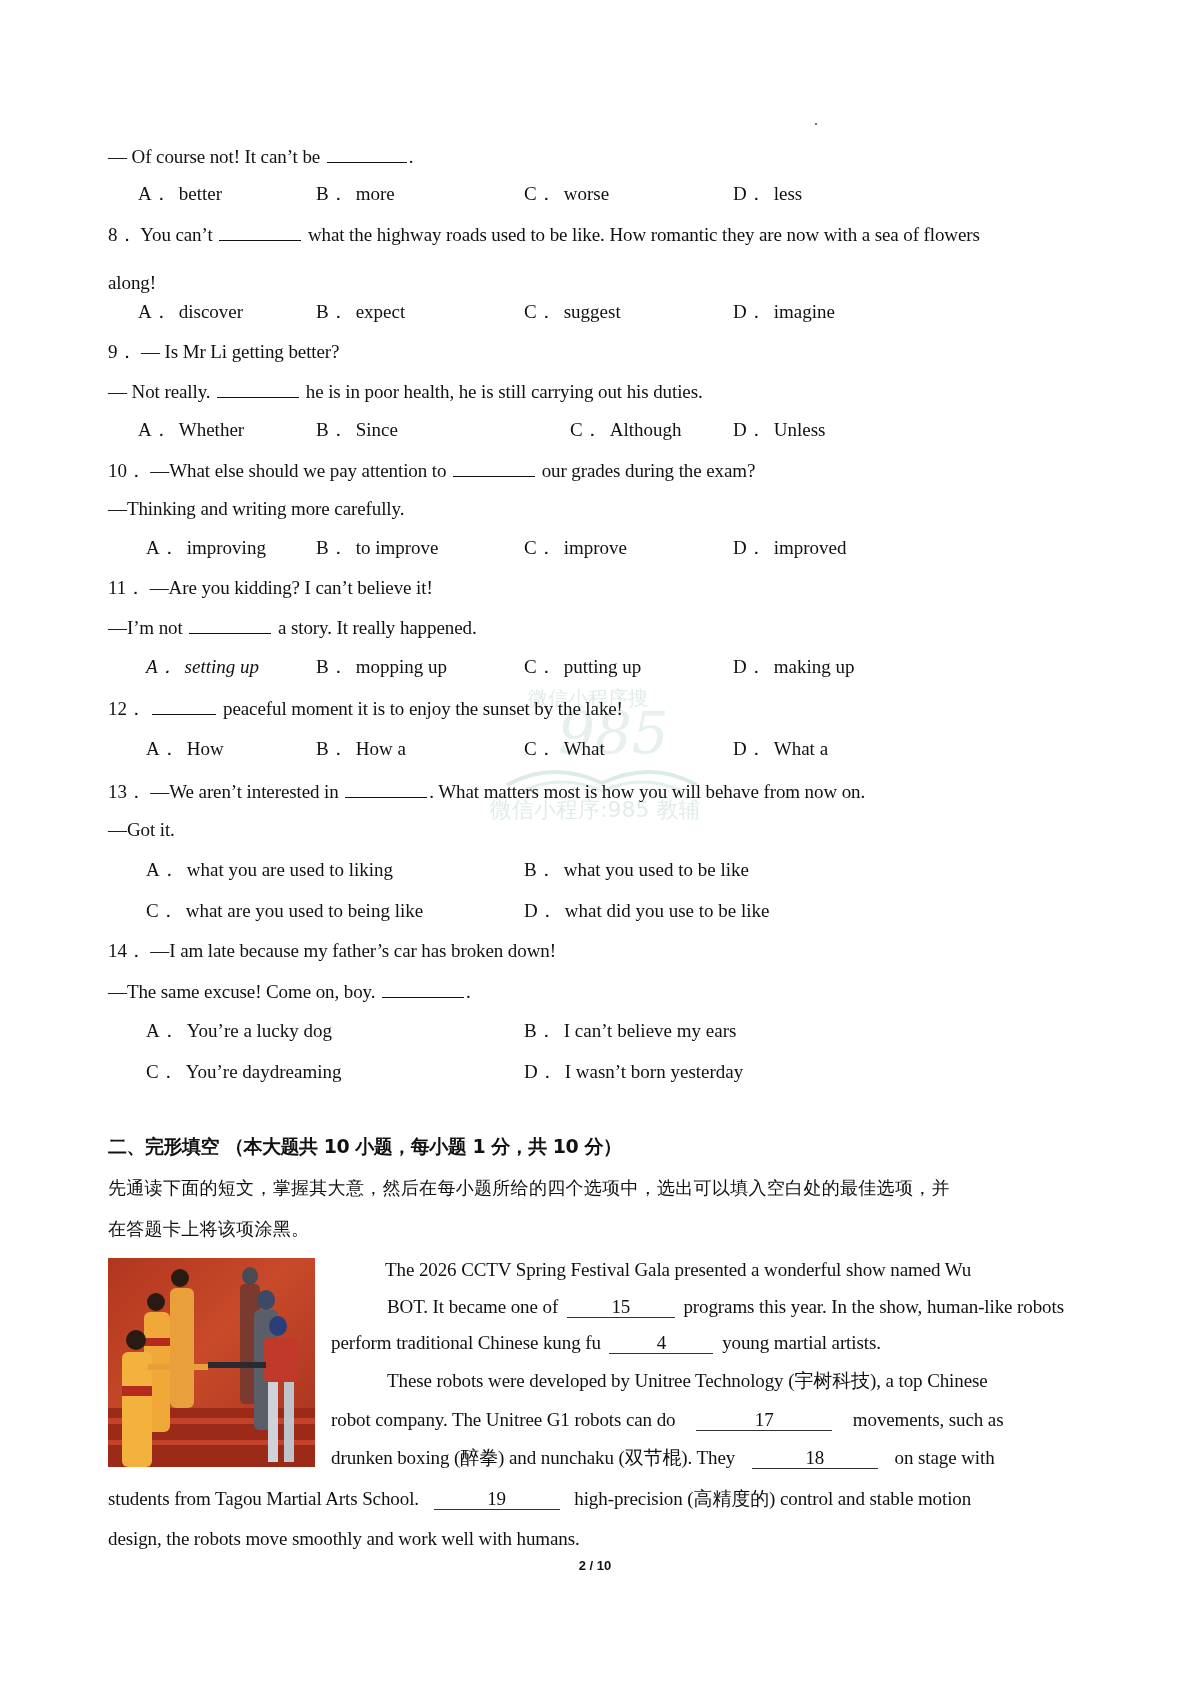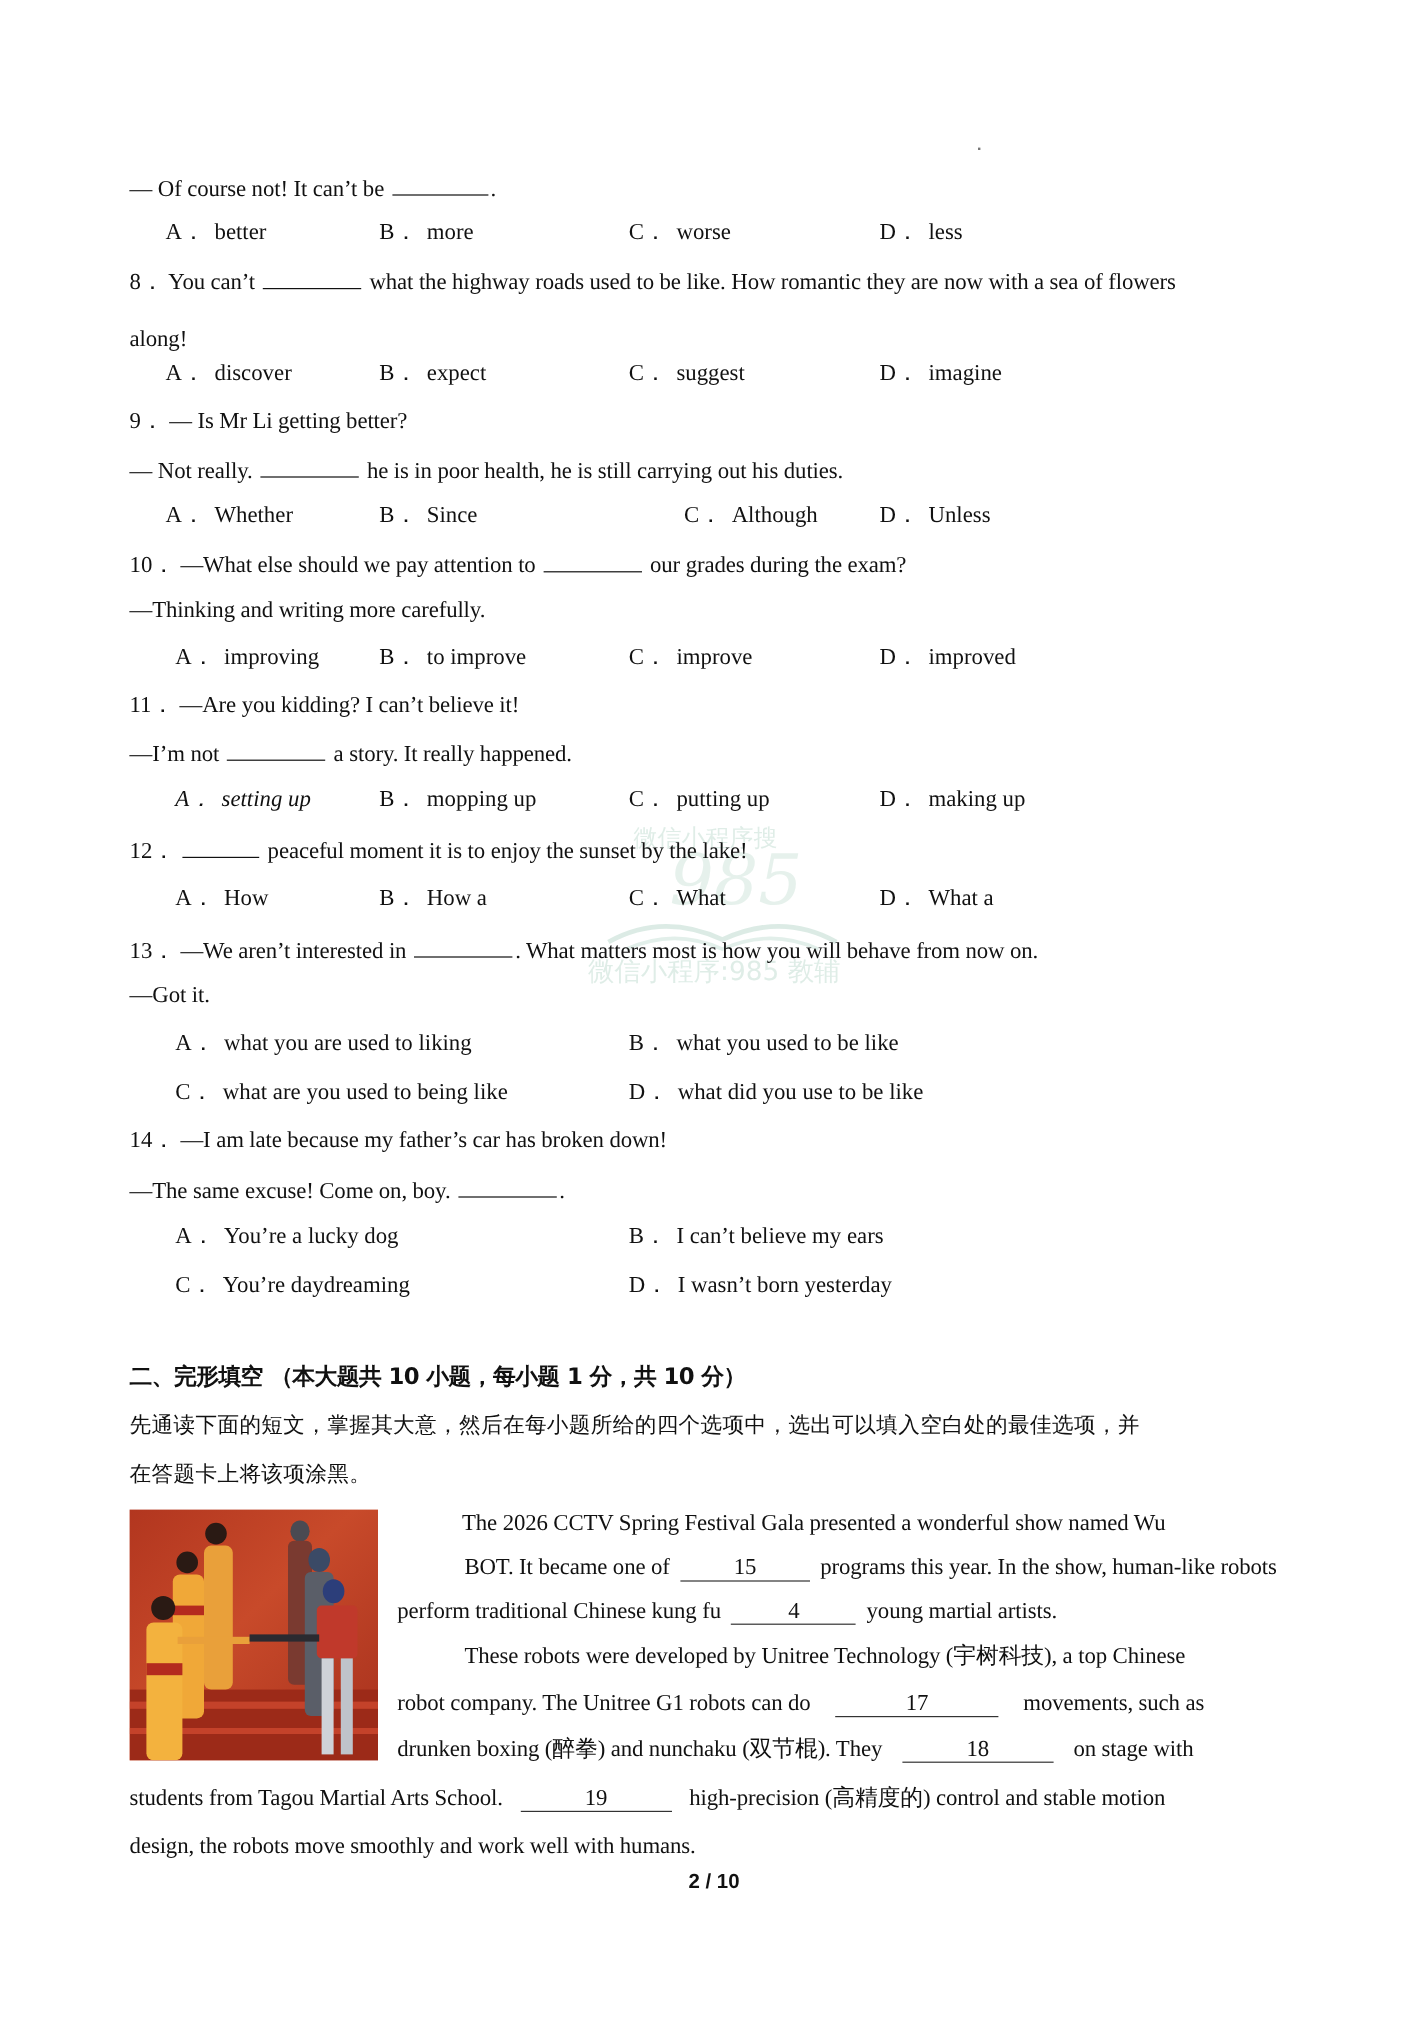--- a/index.html
+++ b/index.html
@@ -11,21 +11,21 @@
   .num-blank { display:inline-block; border-bottom:1px solid #333; text-align:center; line-height:20px; margin:0 4px; }
   .opt-row { position:absolute; font-size:19px; line-height:24px; white-space:nowrap; }
   .opt { position:absolute; top:0; white-space:nowrap; }
   .opt .lbl { display:inline-block; margin-right:8px; }
   .section-title { position:absolute; left:108px; top:1134px; font-size:19px; font-weight:bold;
                    font-family:"DejaVu Sans","Liberation Sans",sans-serif; letter-spacing:-0.5px; white-space:nowrap; }
   .cn { font-family:"DejaVu Sans","Liberation Sans",sans-serif; font-size:18px; letter-spacing:0.3px; }
   .photo { position:absolute; left:108px; top:1258px; width:207px; height:209px; overflow:hidden;
            background:linear-gradient(135deg,#b2361f 0%,#c84a2a 45%,#a6301d 100%); }
   .page-num { position:absolute; top:1558px; left:0; width:1190px; text-align:center;
-              font-family:"Liberation Sans","DejaVu Sans",sans-serif; font-weight:bold; font-size:17px; }
+              font-family:"Liberation Sans","DejaVu Sans",sans-serif; font-weight:bold; font-size:13px; }
   .watermark { position:absolute; left:490px; top:685px; width:230px; height:160px; pointer-events:none; }
   .wm-text { position:absolute; font-family:"DejaVu Sans",sans-serif; color:rgba(140,190,170,0.28); white-space:nowrap; }
   .dot { position:absolute; left:815px; top:123px; width:2px; height:2px; background:#777; }
 </style>
 </head>
 <body>
 
 <div class="dot"></div>
 
 <div class="watermark">

